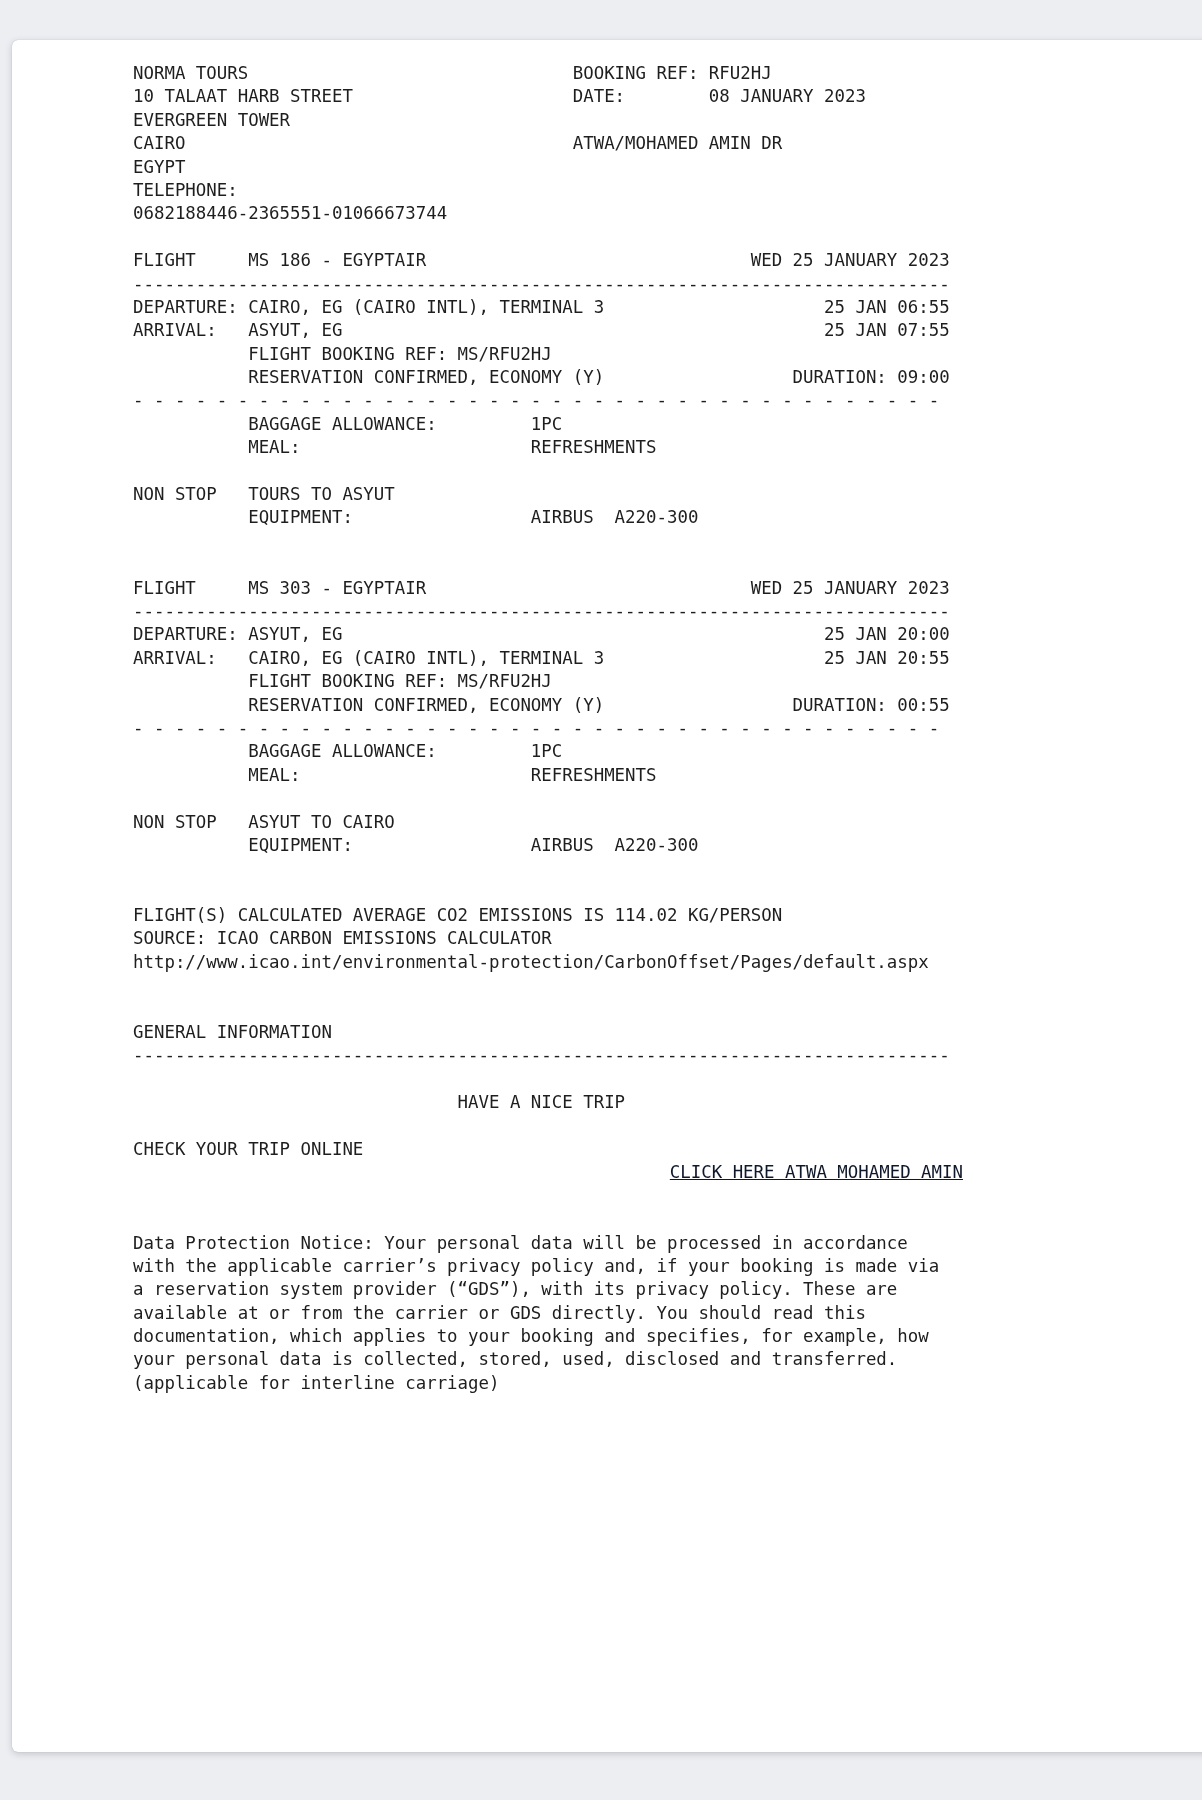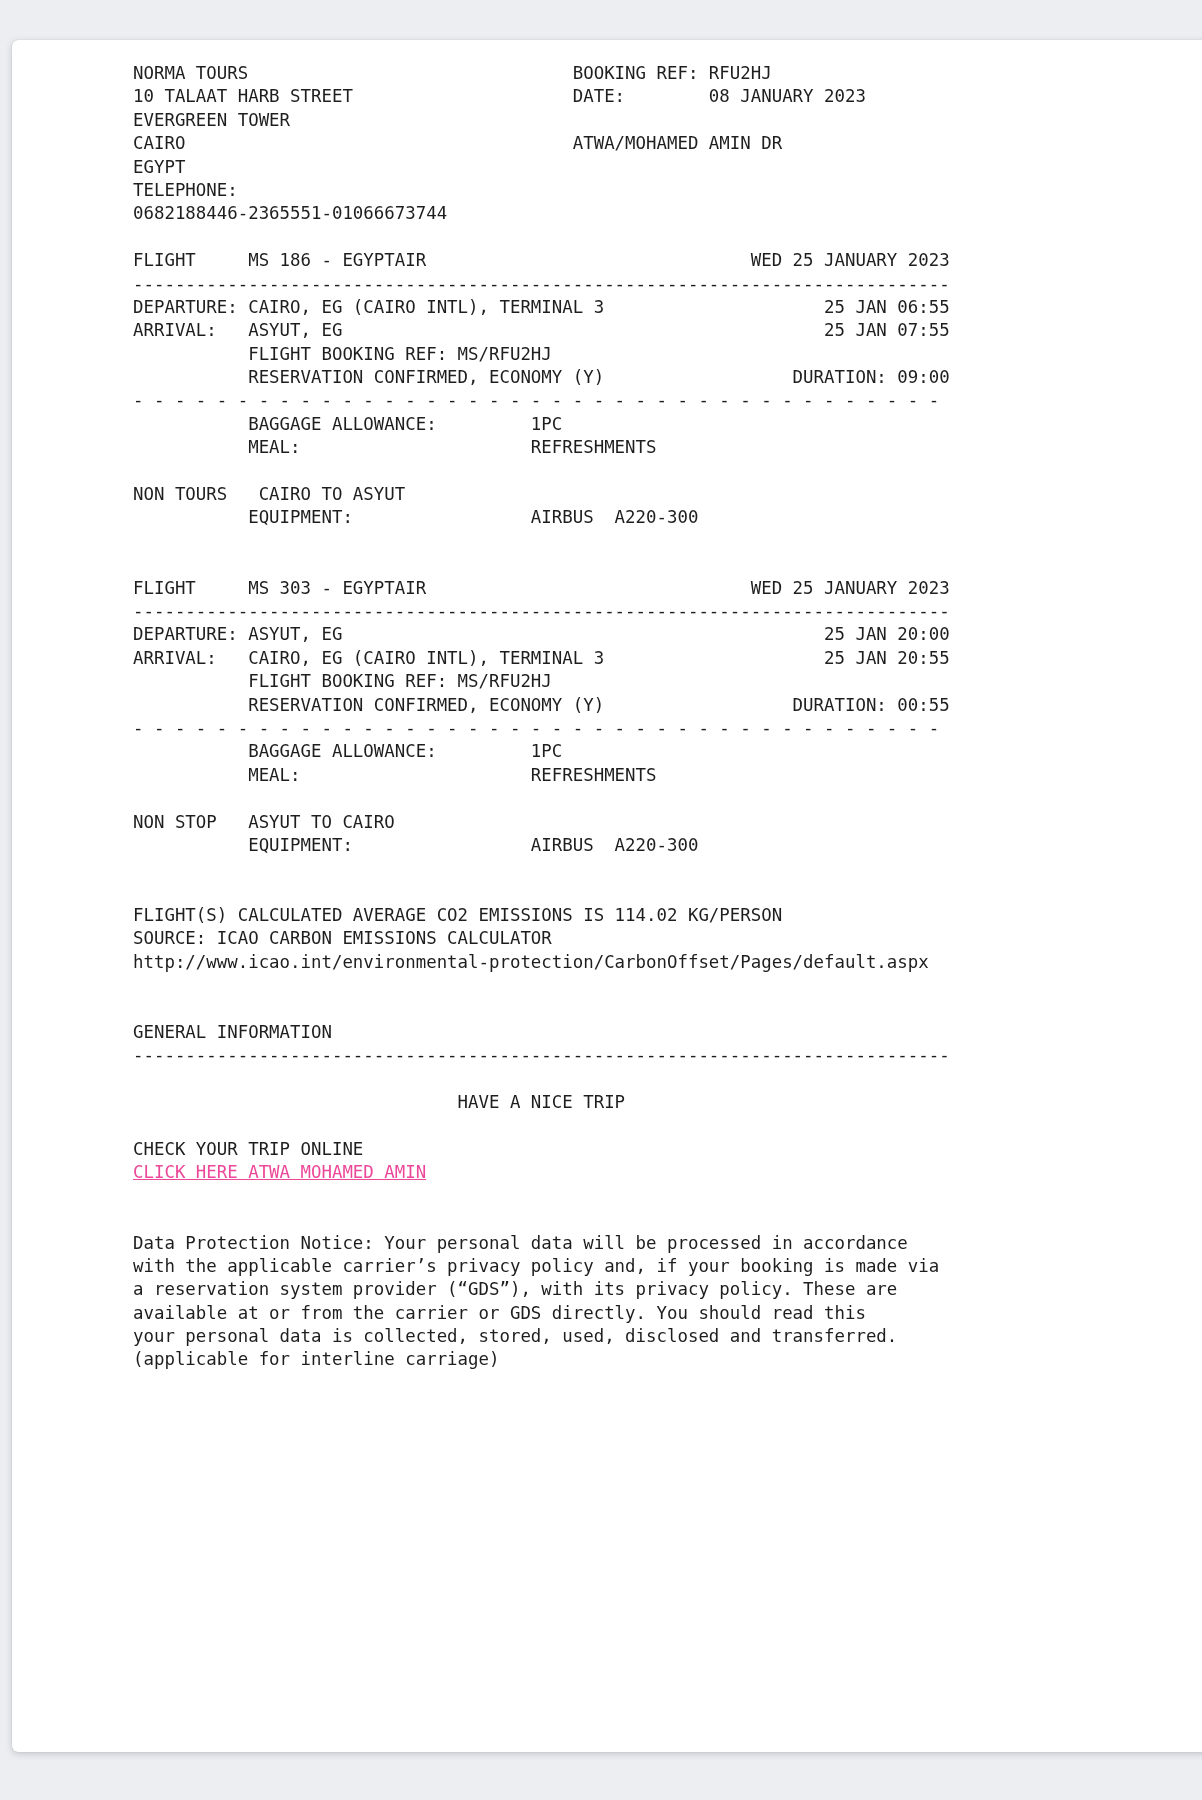--- a/index.html
+++ b/index.html
@@ -32,23 +32,24 @@
     display: block;
     white-space: pre;
     font-family: "DejaVu Sans Mono", "Liberation Mono", monospace;
     font-size: 17.4px;
     line-height: 23.4px;
     height: 23.4px;
     color: #1e1e1e;
     text-decoration: none;
   }
   .ln.link {
-    color: #ec4899;
+    color: #0f172a;
     text-decoration: underline;
     cursor: pointer;
+    text-align: right;
   }
 </style>
 </head>
 <body>
 
 <div>
   <div class="page-card">
     <div class="doc">
         <div class="ln">NORMA TOURS                               BOOKING REF: RFU2HJ</div>
         <div class="ln">10 TALAAT HARB STREET                     DATE:        08 JANUARY 2023</div>
@@ -61,21 +62,21 @@
         <div class="ln">FLIGHT     MS 186 - EGYPTAIR                               WED 25 JANUARY 2023</div>
         <div class="ln">------------------------------------------------------------------------------</div>
         <div class="ln">DEPARTURE: CAIRO, EG (CAIRO INTL), TERMINAL 3                     25 JAN 06:55</div>
         <div class="ln">ARRIVAL:   ASYUT, EG                                              25 JAN 07:55</div>
         <div class="ln">           FLIGHT BOOKING REF: MS/RFU2HJ</div>
         <div class="ln">           RESERVATION CONFIRMED, ECONOMY (Y)                  DURATION: 09:00</div>
         <div class="ln">- - - - - - - - - - - - - - - - - - - - - - - - - - - - - - - - - - - - - - -</div>
         <div class="ln">           BAGGAGE ALLOWANCE:         1PC</div>
         <div class="ln">           MEAL:                      REFRESHMENTS</div>
         <div class="ln"></div>
-        <div class="ln">NON TOURS   CAIRO TO ASYUT</div>
+        <div class="ln">NON STOP   TOURS TO ASYUT</div>
         <div class="ln">           EQUIPMENT:                 AIRBUS  A220-300</div>
         <div class="ln"></div>
         <div class="ln"></div>
         <div class="ln">FLIGHT     MS 303 - EGYPTAIR                               WED 25 JANUARY 2023</div>
         <div class="ln">------------------------------------------------------------------------------</div>
         <div class="ln">DEPARTURE: ASYUT, EG                                              25 JAN 20:00</div>
         <div class="ln">ARRIVAL:   CAIRO, EG (CAIRO INTL), TERMINAL 3                     25 JAN 20:55</div>
         <div class="ln">           FLIGHT BOOKING REF: MS/RFU2HJ</div>
         <div class="ln">           RESERVATION CONFIRMED, ECONOMY (Y)                  DURATION: 00:55</div>
         <div class="ln">- - - - - - - - - - - - - - - - - - - - - - - - - - - - - - - - - - - - - - -</div>
@@ -97,17 +98,18 @@
         <div class="ln">                               HAVE A NICE TRIP</div>
         <div class="ln"></div>
         <div class="ln">CHECK YOUR TRIP ONLINE</div>
         <a class="ln link" href="#">CLICK HERE ATWA MOHAMED AMIN</a>
         <div class="ln"></div>
         <div class="ln"></div>
         <div class="ln">Data Protection Notice: Your personal data will be processed in accordance</div>
         <div class="ln">with the applicable carrier’s privacy policy and, if your booking is made via</div>
         <div class="ln">a reservation system provider (“GDS”), with its privacy policy. These are</div>
         <div class="ln">available at or from the carrier or GDS directly. You should read this</div>
+        <div class="ln">documentation, which applies to your booking and specifies, for example, how</div>
         <div class="ln">your personal data is collected, stored, used, disclosed and transferred.</div>
         <div class="ln">(applicable for interline carriage)</div>
       </div>
   </div>
 </div>
 
 </body></html>

